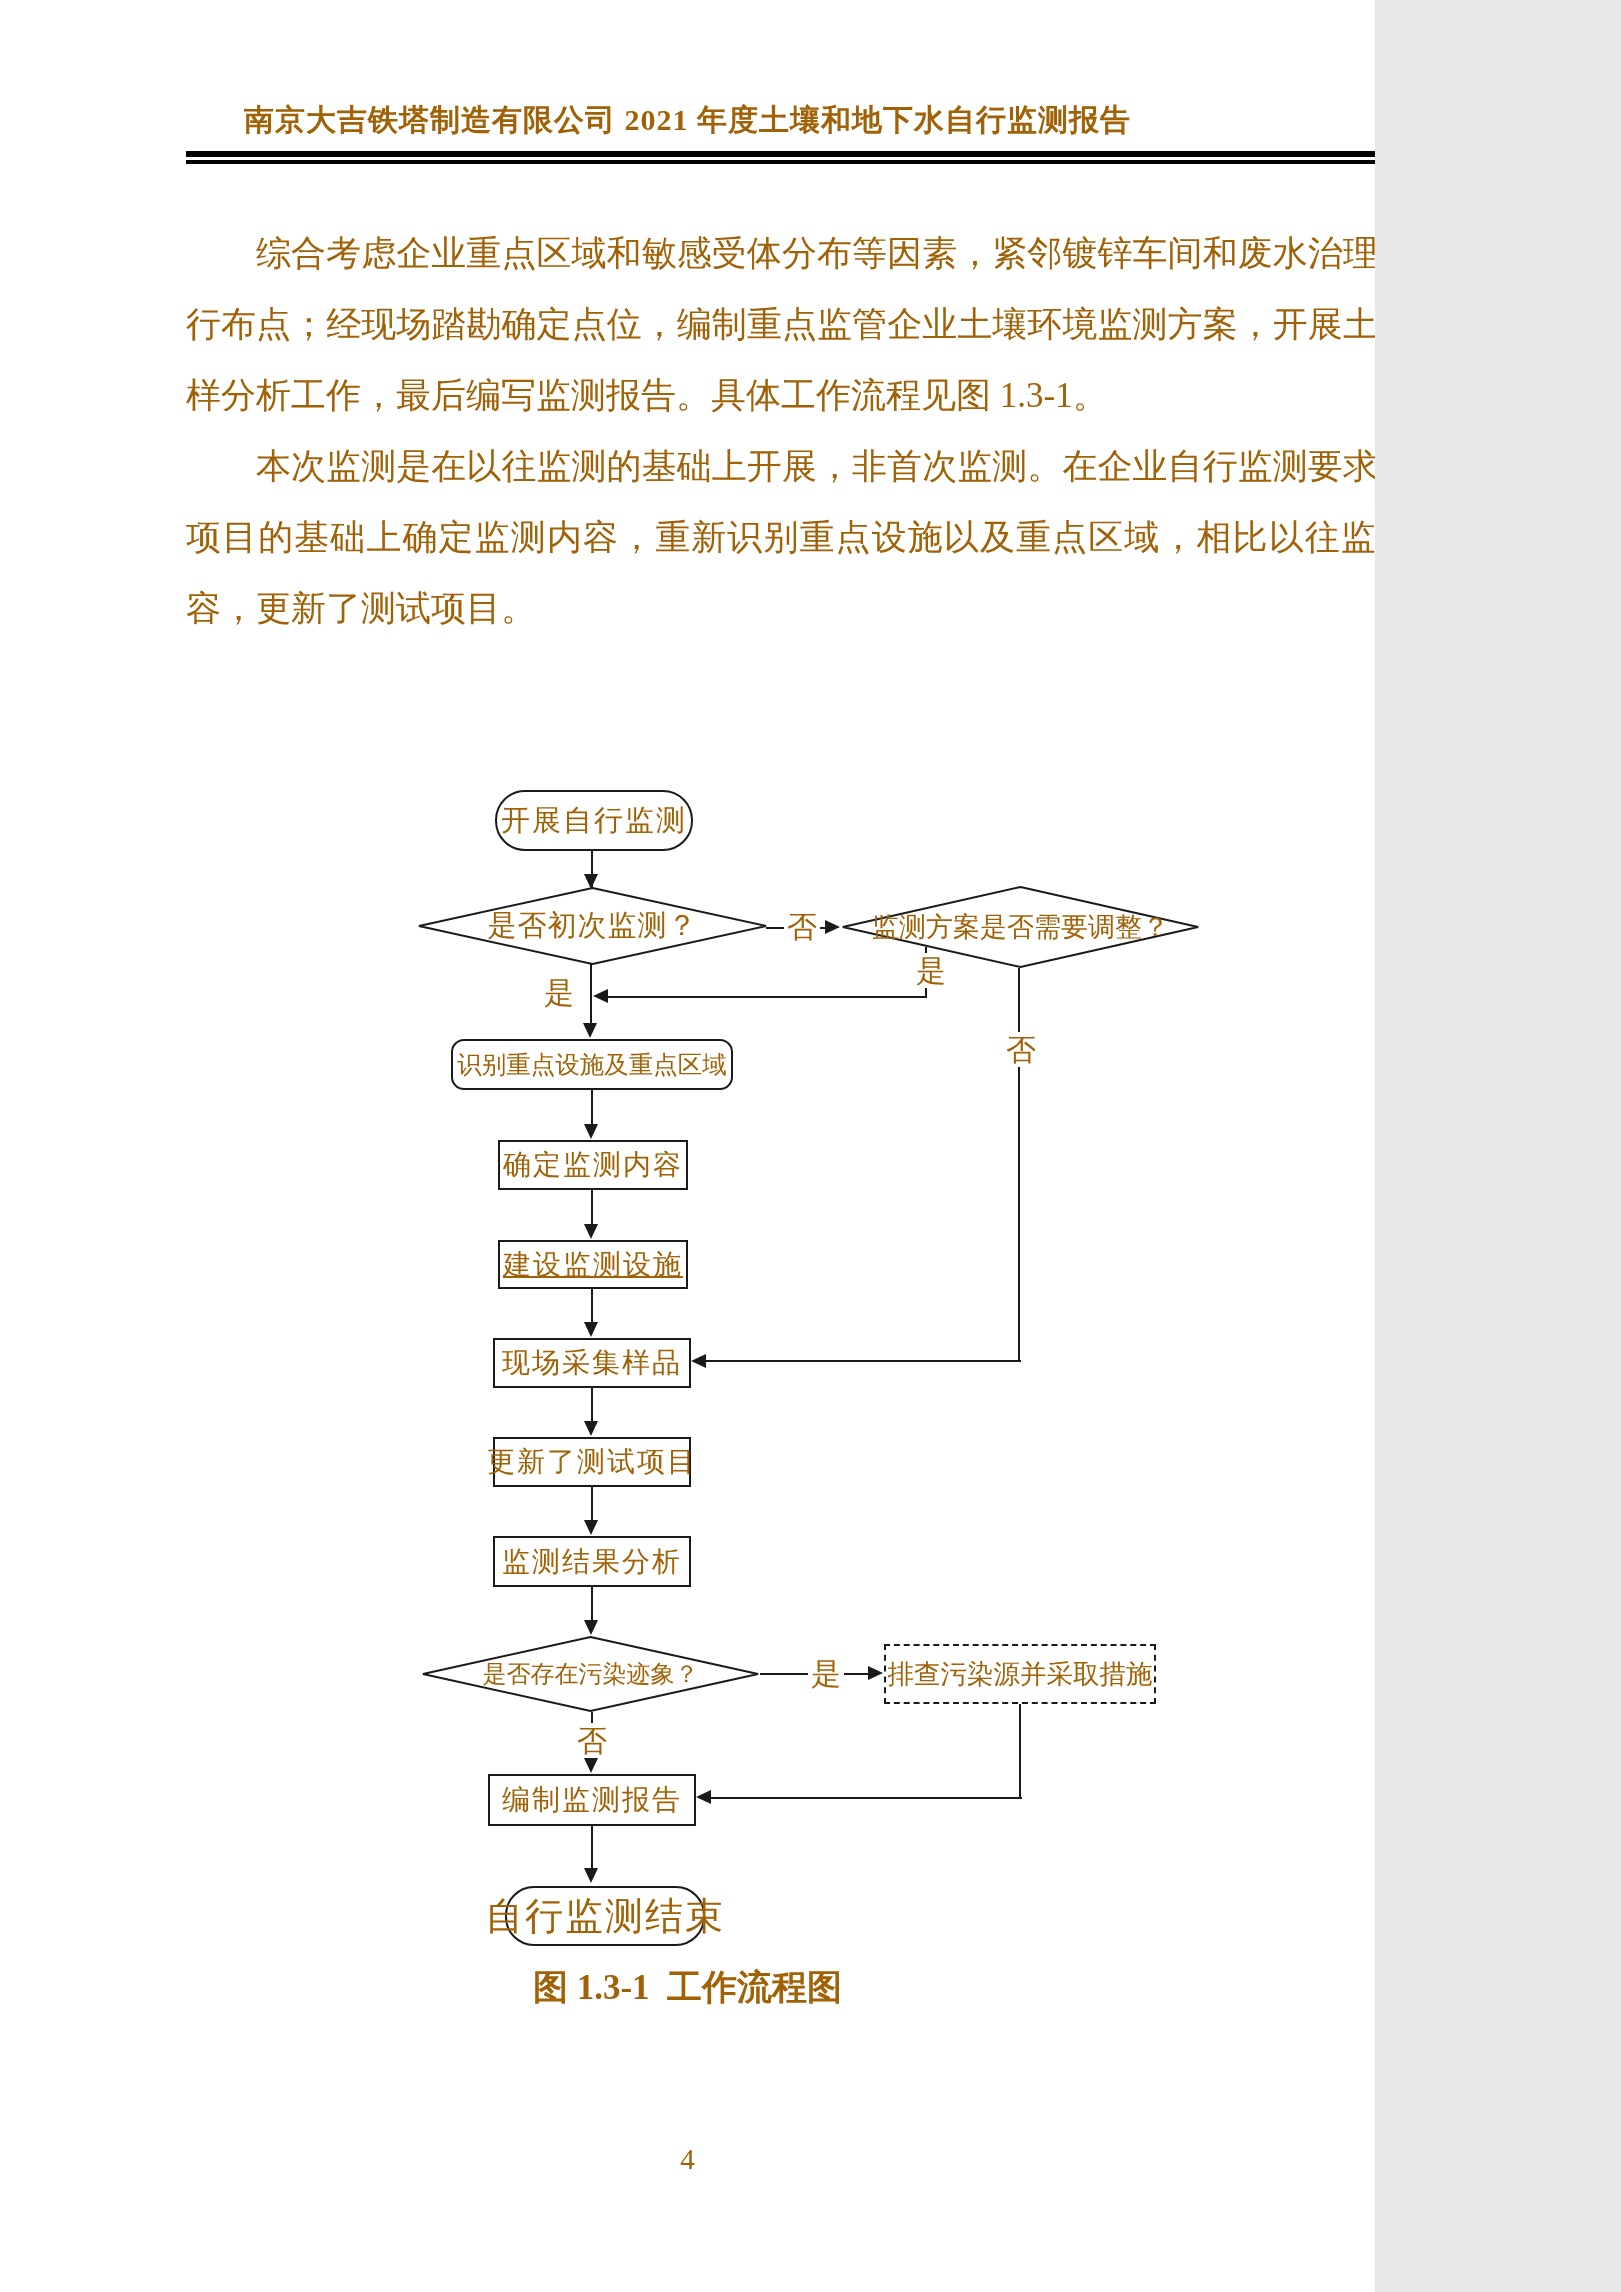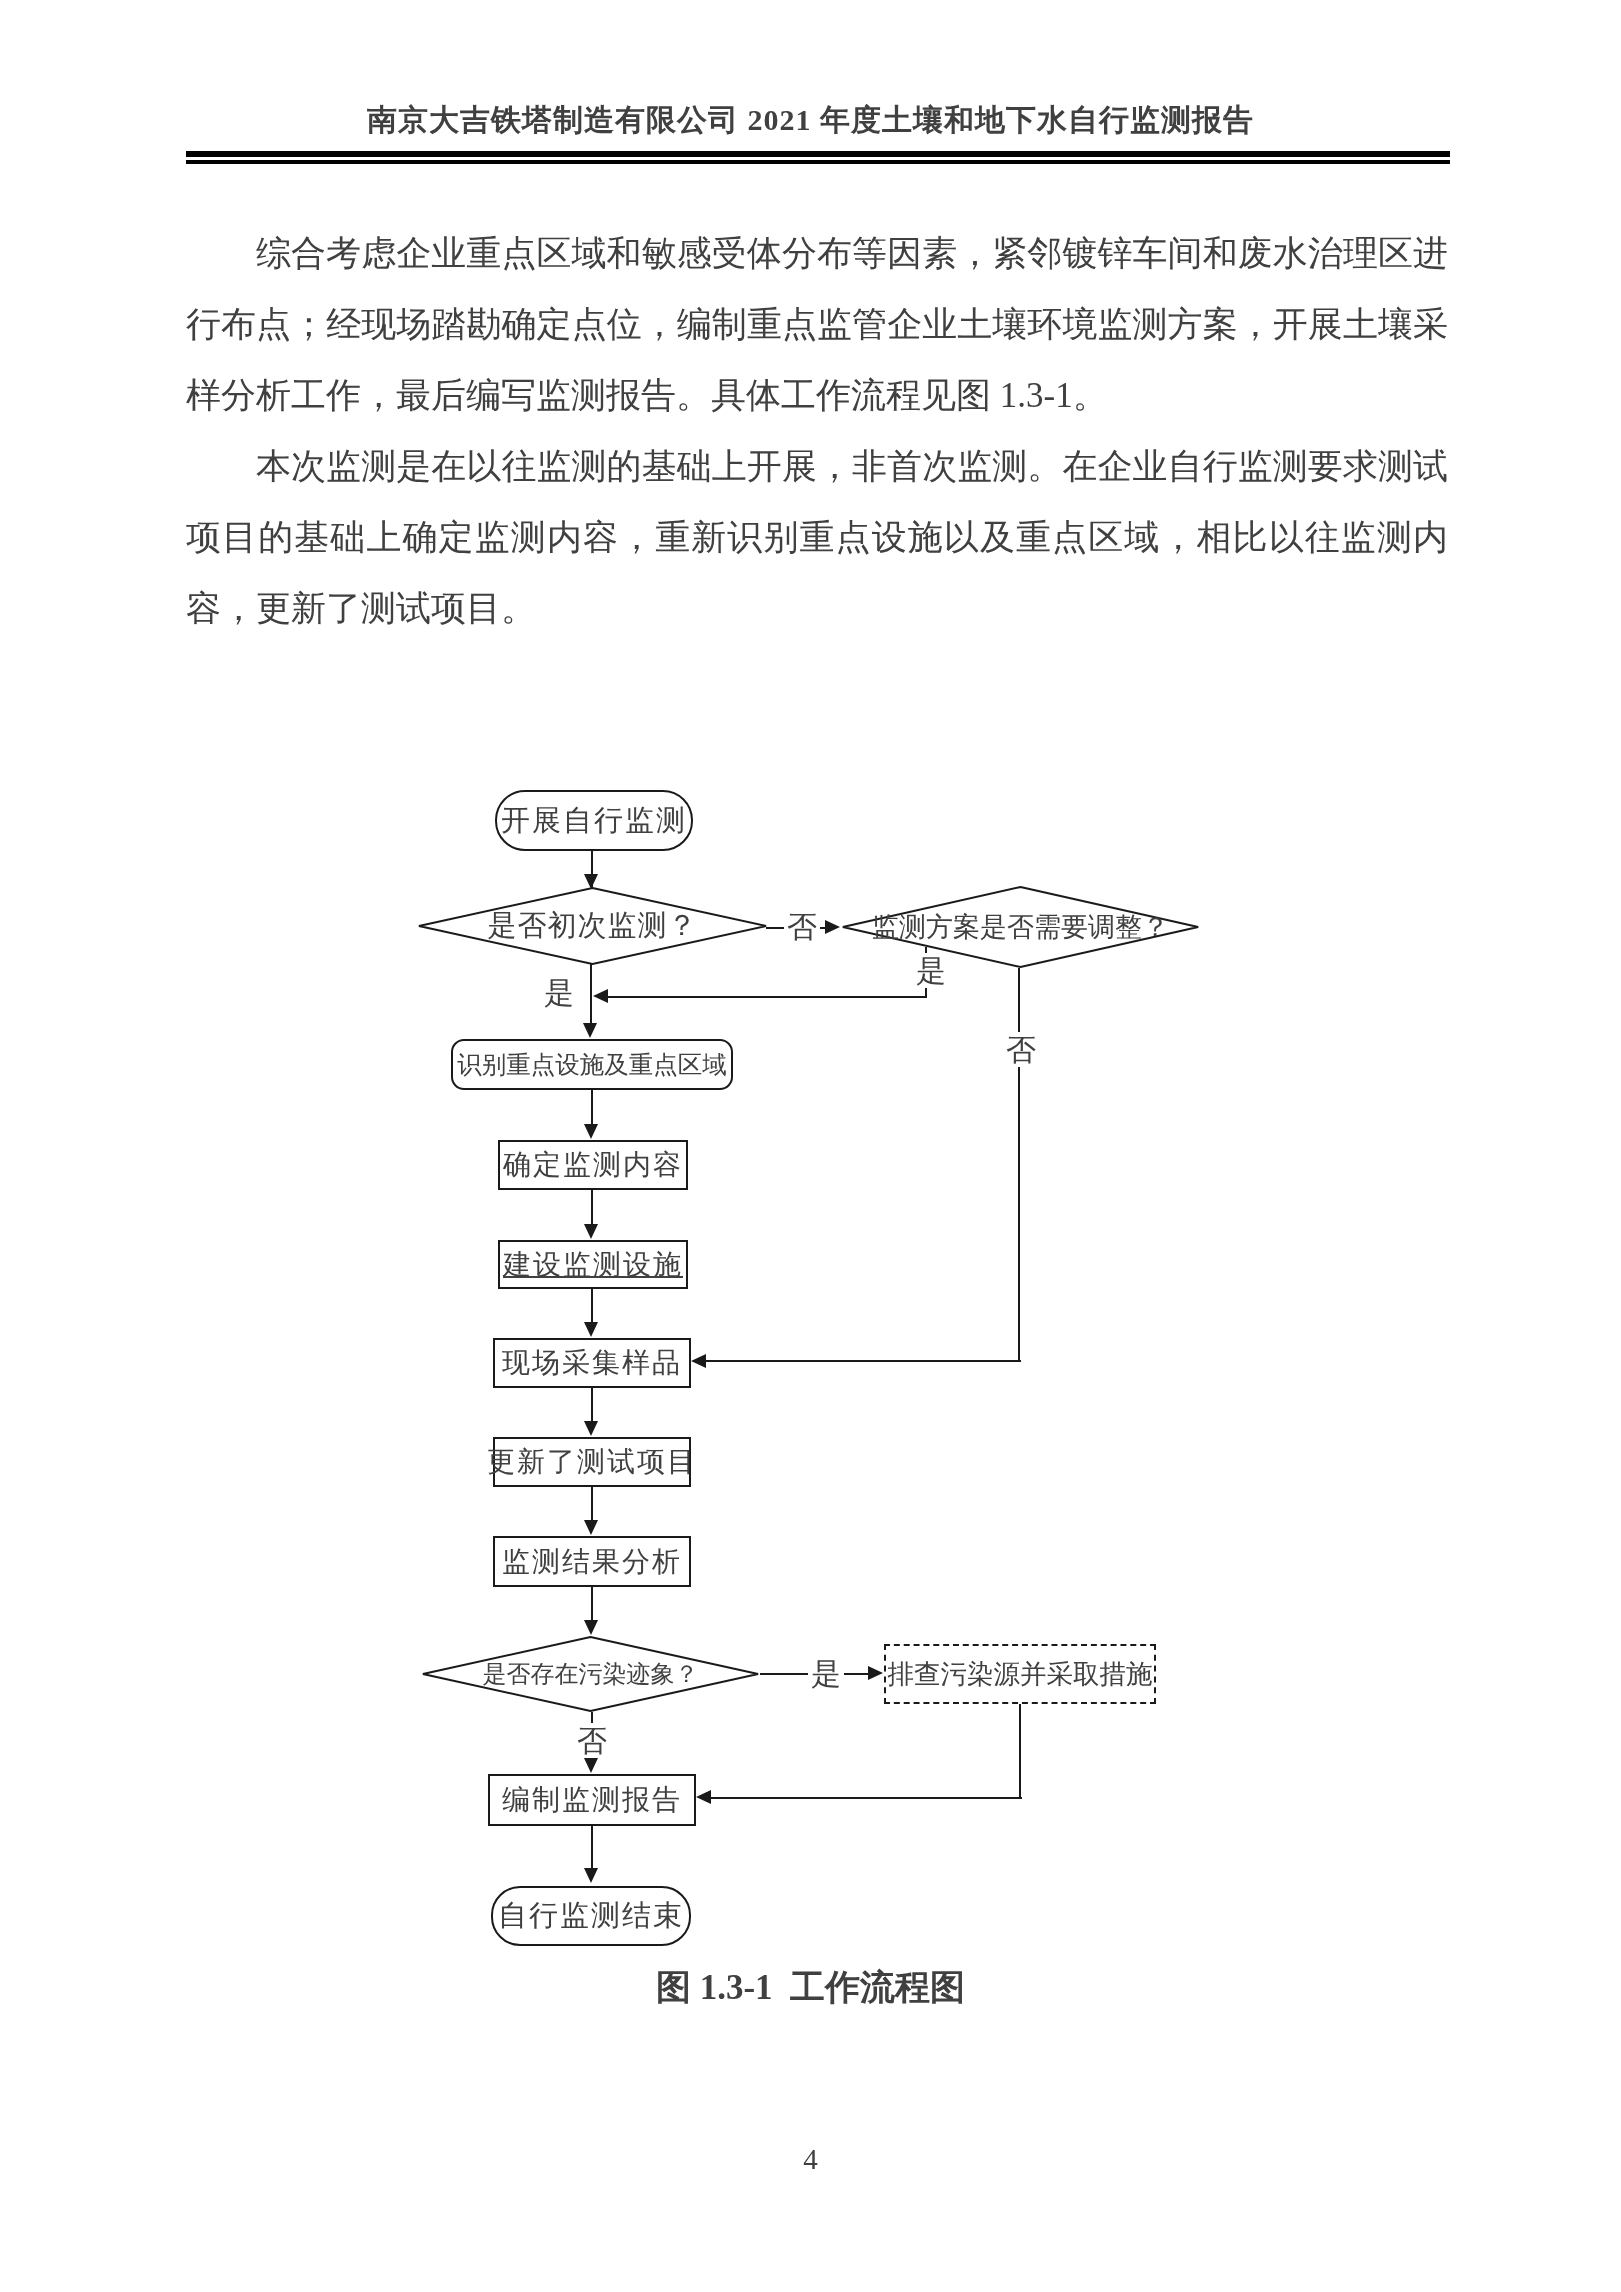--- a/index.html
+++ b/index.html
@@ -1,17 +1,17 @@
 <!DOCTYPE html>
 <html><head>
 <meta charset="utf-8">
 <style>
   html,body{margin:0;padding:0;background:#e8e8e8;}
-  .page{position:relative;width:1621px;height:2293px;background:#ffffff;overflow:hidden;
-        font-family:"Liberation Serif","DejaVu Serif",serif;color:#404040;}
+  .page{position:relative;width:1375px;height:2293px;background:#ffffff;overflow:hidden;
+        font-family:"Liberation Serif","DejaVu Serif",serif;color:#a16207;}
   
   .header-title{position:absolute;left:0;top:100px;width:100%;text-align:center;
                 font-size:30px;font-weight:bold;letter-spacing:1px;}
   .rule{position:absolute;left:186px;width:1264px;background:#000;}
   .rule.r1{top:151px;height:5.9px;}
   .rule.r2{top:160px;height:3.9px;}
   
   .bodytext{position:absolute;left:186px;top:218px;width:1262px;font-size:35px;
             line-height:71px;text-align:justify;}
   .bodytext p{margin:0;padding:0;}
@@ -127,21 +127,21 @@
 
     <svg class="dia" style="left:420px;top:1636px;" width="341" height="76" viewBox="0 0 348 78">
       <polygon points="174,1 346,39 174,77 2,39" fill="#ffffff" stroke="#1a1a1a" stroke-width="2"></polygon>
     </svg>
     <div class="dialabel" style="left:420px;top:1636px;width:341px;height:76px;font-size:24px;letter-spacing:0;">是否存在污染迹象？</div>
 
     <div class="node" style="left:884px;top:1644px;width:272px;height:60px;border:2px dashed #1a1a1a;font-size:26.5px;letter-spacing:0;">排查污染源并采取措施</div>
 
     <div class="node" style="left:488px;top:1774px;width:208px;height:52px;">编制监测报告</div>
 
-    <div class="node" style="left:491px;top:1886px;width:200px;height:60px;border-radius:29px;font-size:29px;">自行监测结束</div>
+    <div class="node" style="left:505px;top:1886px;width:200px;height:60px;border-radius:29px;font-size:38px;">自行监测结束</div>
 
     <div class="edge-label" style="left:784px;top:909px;">否</div>
     <div class="edge-label" style="left:913px;top:953px;">是</div>
     <div class="edge-label" style="left:541px;top:975px;">是</div>
     <div class="edge-label" style="left:1003px;top:1032px;">否</div>
     <div class="edge-label" style="left:808px;top:1656px;">是</div>
     <div class="edge-label" style="left:574px;top:1723px;">否</div>
 
     <div class="caption">图 1.3-1  工作流程图</div>
   </div>

